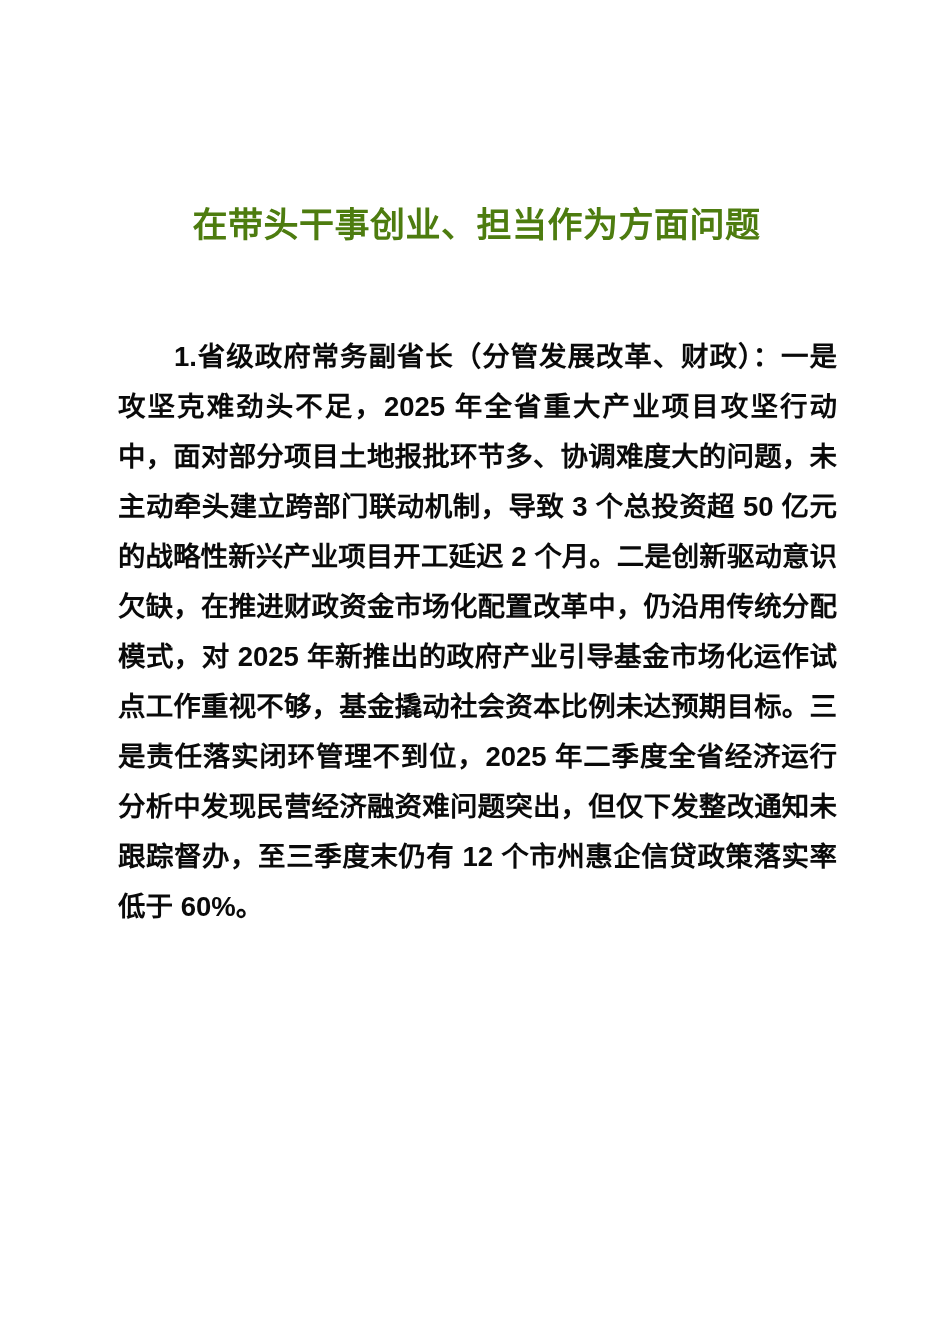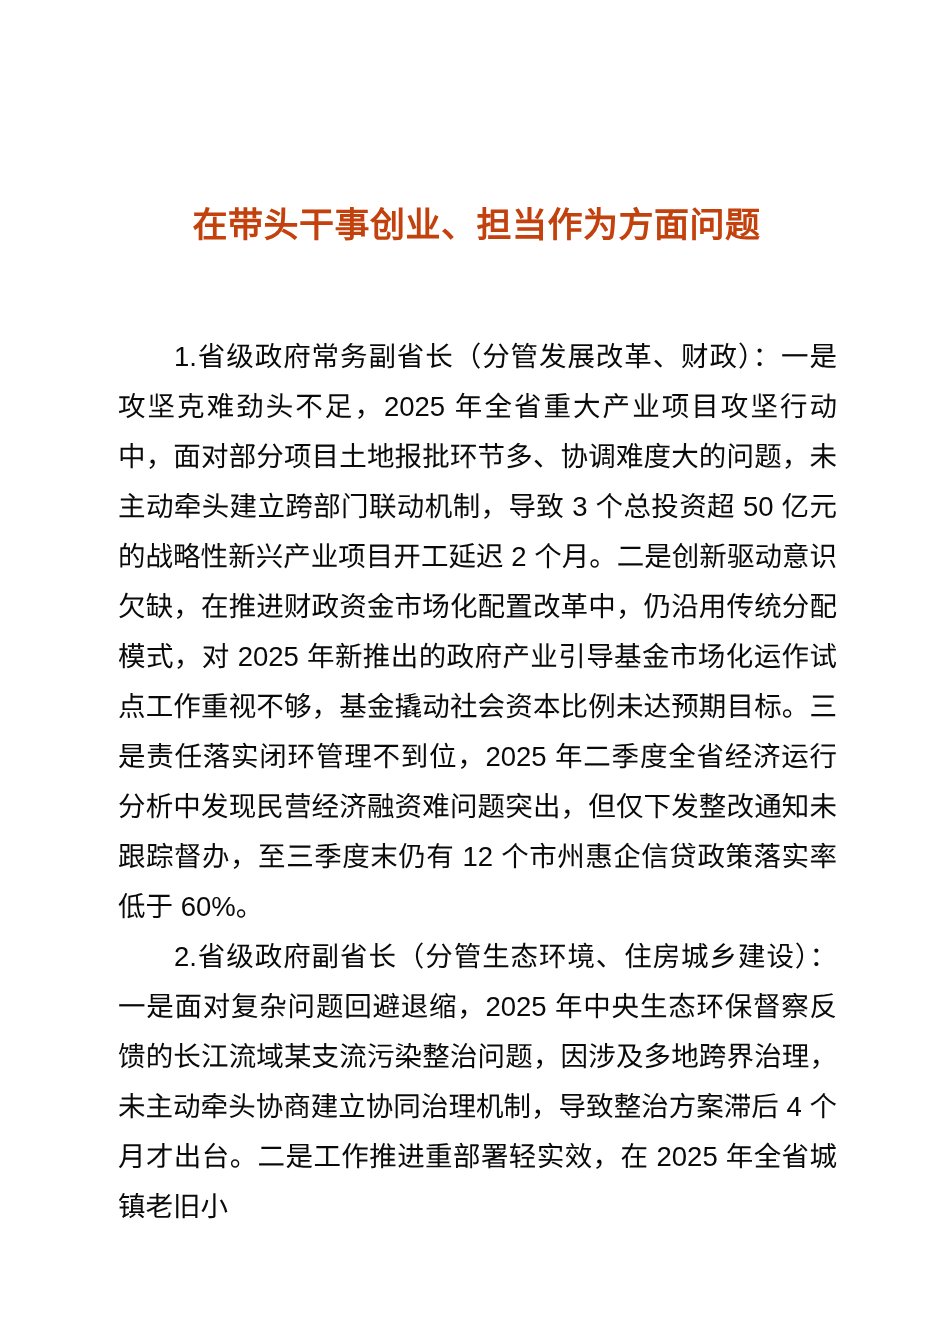--- a/index.html
+++ b/index.html
@@ -29,21 +29,21 @@
   .doc-title {
     position: absolute;
     left: 118px;
     top: 163px;
     width: 717px;
     text-align: center;
     font-size: 35px;
     line-height: 78px;
     font-weight: 700;
     letter-spacing: 0.5px;
-    color: #c2410c;
+    color: #4d7c0f;
     font-family: "Liberation Sans", "DejaVu Sans", sans-serif;
   }
   .doc-title .title-line {
     display: block;
     white-space: nowrap;
   }
 
   
   .doc-body {
     position: absolute;
@@ -56,33 +56,32 @@
     margin: 0 0 0 0;
     font-size: 27.5px;
     line-height: 50px;
     text-align: justify;
     text-align-last: left;
     text-justify: inter-character;
     text-indent: 56px;
     color: #0a0a0a;
     letter-spacing: 0px;
     word-break: break-all;
-    font-weight: 400;
+    font-weight: 700;
   }
   .para + .para {
     margin-top: 0px;
   }
 </style>
 </head>
 <body>
 
 <div class="page">
 
   <h1 class="doc-title">
     <span class="title-line">在带头干事创业、担当作为方面问题</span>
   </h1>
 
   <div class="doc-body">
     <p class="para">1.省级政府常务副省长（分管发展改革、财政）：一是攻坚克难劲头不足，2025 年全省重大产业项目攻坚行动中，面对部分项目土地报批环节多、协调难度大的问题，未主动牵头建立跨部门联动机制，导致 3 个总投资超 50 亿元的战略性新兴产业项目开工延迟 2 个月。二是创新驱动意识欠缺，在推进财政资金市场化配置改革中，仍沿用传统分配模式，对 2025 年新推出的政府产业引导基金市场化运作试点工作重视不够，基金撬动社会资本比例未达预期目标。三是责任落实闭环管理不到位，2025 年二季度全省经济运行分析中发现民营经济融资难问题突出，但仅下发整改通知未跟踪督办，至三季度末仍有 12 个市州惠企信贷政策落实率低于 60%。</p>
-    <p class="para">2.省级政府副省长（分管生态环境、住房城乡建设）：一是面对复杂问题回避退缩，2025 年中央生态环保督察反馈的长江流域某支流污染整治问题，因涉及多地跨界治理，未主动牵头协商建立协同治理机制，导致整治方案滞后 4 个月才出台。二是工作推进重部署轻实效，在 2025 年全省城镇老旧小</p>
   </div>
 
 </div>
 
 </body></html>

